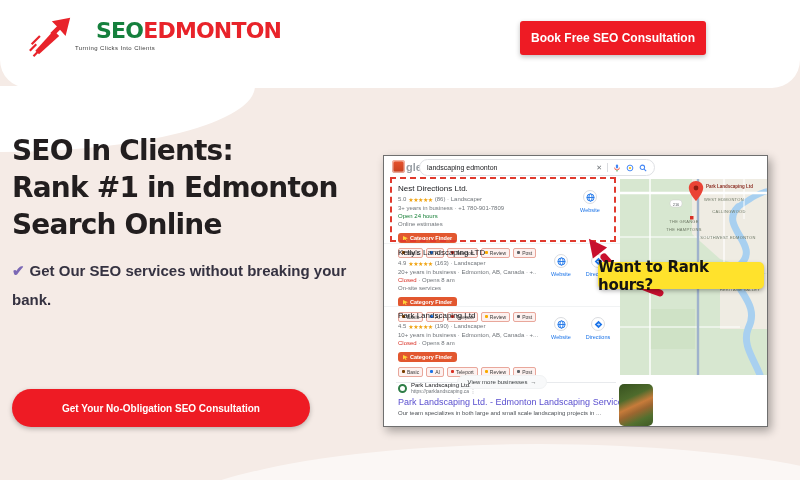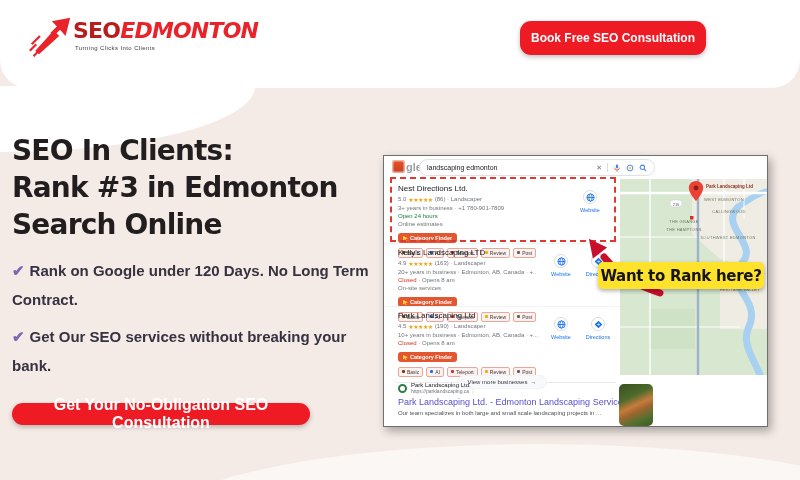--- a/index.html
+++ b/index.html
@@ -10,33 +10,33 @@
   
   .wave-top { position:absolute; left:0; top:86px; width:255px; height:66px; background:#fff; border-radius:0 0 100% 0; z-index:0; }
   .wave-bottom { position:absolute; left:150px; top:444px; width:780px; height:170px; background:rgba(255,255,255,.6); border-radius:50%; z-index:0; }
 
   
   .header { position:absolute; left:0; top:0; width:800px; height:88px; background:#fff; border-radius:0 0 28px 28px; z-index:2; }
   .logo { position:absolute; left:28px; top:14px; display:flex; align-items:flex-start; }
   .logo-icon { width:44px; height:44px; }
   .logo-text { margin-left:1px; margin-top:6px; }
   .logo-line { font-family:"DejaVu Sans", sans-serif; font-size:22px; font-weight:800; letter-spacing:-0.8px; line-height:1; }
-  .logo-seo { color:#b91c1c; }
-  .logo-edm { color:#e8232a;font-style:italic; }
+  .logo-seo { color:#15803d;margin-left:23px; }
+  .logo-edm { color:#e8232a; }
   .tagline { font-size:6px; color:#3c3c3c; letter-spacing:.4px; margin-top:3px; margin-left:2px; }
   .btn { border:none; cursor:pointer; font-family:"Liberation Sans", sans-serif; font-weight:700; color:#fff; background:#ee1b24; display:flex; align-items:center; justify-content:center; }
-  .header-cta { position:absolute; left:520px; top:21px; width:186px; height:34px; border-radius:11px; font-size:12px; box-shadow:0 2px 5px rgba(0,0,0,.25); }
+  .header-cta { position:absolute; left:520px; top:21px; width:186px; height:34px; border-radius:3px; font-size:12px; box-shadow:0 2px 5px rgba(0,0,0,.25); }
 
   
   .hero-title { position:absolute; left:12px; top:132px; width:370px; z-index:1; font-family:"DejaVu Sans", sans-serif; font-size:28px; font-weight:800; color:#221e1f; letter-spacing:-0.8px; line-height:37px; }
   .hero-title span { display:block; }
   .bullets { position:absolute; left:12px; top:256px; width:358px; z-index:1; list-style:none; }
   .bullet { font-size:15px; font-weight:600; color:#353241; line-height:29px; margin-bottom:8px; }
   .check { color:#7b68b5; margin-right:5px; font-weight:700; }
-  .hero-cta { position:absolute; left:12px; top:403px; width:298px; height:22px; border-radius:19px; font-size:16px; z-index:1; box-shadow:0 2px 5px rgba(0,0,0,.25); }
+  .hero-cta { position:absolute; left:12px; top:389px; width:298px; height:38px; border-radius:19px; font-size:10px; z-index:1; box-shadow:0 2px 5px rgba(0,0,0,.25); }
 
   
   .card { position:absolute; left:383px; top:155px; width:385px; height:272px; background:#fff; border:1px solid #6f6f6f; box-shadow:3px 4px 9px rgba(0,0,0,.33); z-index:1; overflow:hidden; }
 
   .searchbar { position:absolute; left:0; top:0; width:100%; height:23px; display:flex; align-items:center; }
   .glogo { position:absolute; left:8px; top:4px; display:flex; align-items:center; gap:1px; }
   .ext-icon { width:13px; height:13px; border-radius:3px; background:linear-gradient(180deg,#e8542e 0%,#c63f1e 100%); box-shadow:inset 0 0 0 1.5px rgba(255,255,255,.55); }
   .glogo-text { font-size:11px; color:#9aa0a6; font-weight:700; }
   .search-pill { position:absolute; left:35px; top:3px; width:236px; height:17px; border:1px solid #dfe1e5; border-radius:9px; background:#fff; display:flex; align-items:center; padding:0 7px; gap:5px; }
   .query { font-size:7px; color:#202124; flex:1; }
@@ -120,26 +120,25 @@
           <span class="logo-seo">SEO</span><span class="logo-edm">EDMONTON</span>
         </div>
         <div class="tagline">Turning Clicks Into Clients</div>
       </div>
     </div>
     <button class="btn header-cta">Book Free SEO Consultation</button>
   </header>
 
   <h1 class="hero-title">
     <span>SEO In Clients:</span>
-    <span>Rank #3 in Edmonton</span>
+    <span>Rank #1 in Edmonton</span>
     <span>Search Online</span>
   </h1>
 
   <ul class="bullets">
-    <li class="bullet"><span class="check">✔</span><span>Rank on Google under 120 Days. No Long Term Contract.</span></li>
     <li class="bullet"><span class="check">✔</span><span>Get Our SEO services without breaking your bank.</span></li>
   </ul>
 
   <button class="btn hero-cta">Get Your No-Obligation SEO Consultation</button>
 
   <div class="card">
 
     <div class="searchbar">
       <div class="glogo">
         <span class="ext-icon"></span>
@@ -406,15 +405,15 @@
       </svg>
     </div>
 
     <div class="dash"></div>
   </div>
 
   <svg class="arrow" viewBox="0 0 80 60">
     <path d="M72 56 C54 50 34 42 16 20" fill="none" stroke="#c8102e" stroke-width="7" stroke-linecap="round"></path>
     <polygon points="0,-9 18,0 0,9" fill="#c8102e" transform="translate(12,16) rotate(-128)"></polygon>
   </svg>
-  <div class="callout">Want to Rank here?</div>
+  <div class="callout">Want to Rank hours?</div>
 
 </div>
 
 </body></html>

